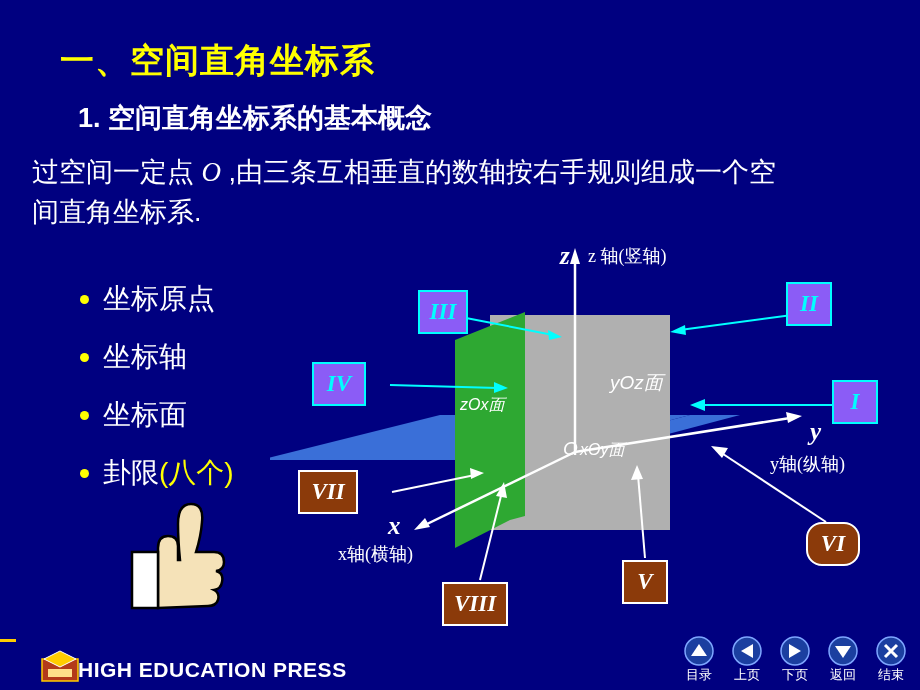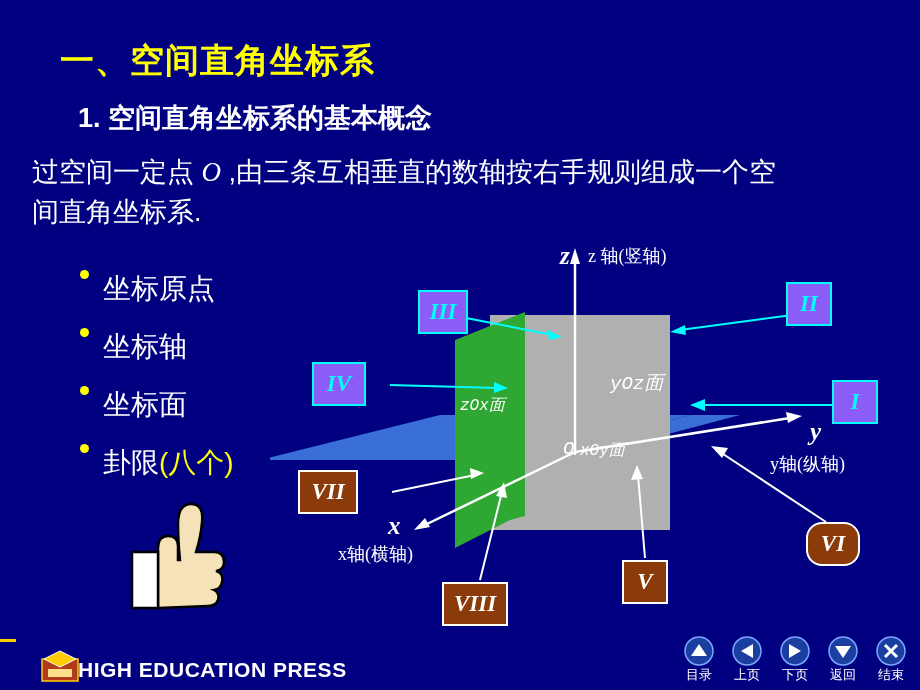--- a/index.html
+++ b/index.html
@@ -27,21 +27,21 @@
   }
   #para1 {
     position:absolute; left:32px; top:152px; width:760px;
     color:#ffffff; font-size:27px; line-height:40px;
     font-family:"Liberation Sans", sans-serif;
   }
   #para1 .ital { font-family:"Liberation Serif", serif; font-style:italic; }
 
   
   #bullets { position:absolute; left:80px; top:270px; }
-  .bullet-row { display:flex; align-items:flex-start; height:58px; }
+  .bullet-row { display:flex; align-items:center; height:58px; }
   .bullet-dot {
     width:9px; height:9px; border-radius:50%;
     background:#ffff00; margin-right:14px;
   }
   .bullet-label {
     color:#ffffff; font-size:28px;
     font-family:"Liberation Sans", sans-serif;
   }
   .bullet-label .hl { color:#ffff00; }
 
@@ -77,21 +77,21 @@
 
   .tagbox {
     position:absolute; display:flex; align-items:center; justify-content:center;
     font-family:"Liberation Serif", serif; font-weight:bold; font-style:italic;
     font-size:23px; color:#00ffff; background:#8b5cf6;
     border:2px solid #00ffff;
   }
   .tagbox.brown { color:#ffffff; border-color:#ffffff; background:#8b3a0a; }
 
   .planelabel {
-    position:absolute; color:#ffffff; font-family:Liberation Mono, monospace;
+    position:absolute; color:#ffffff; font-family:Liberation Sans, sans-serif;
     font-style:italic;
   }
 </style>
 </head>
 <body>
 
 <div class="slide">
 
   <div id="title-main">一、空间直角坐标系</div>
   <div id="title-sub">1. 空间直角坐标系的基本概念</div>

